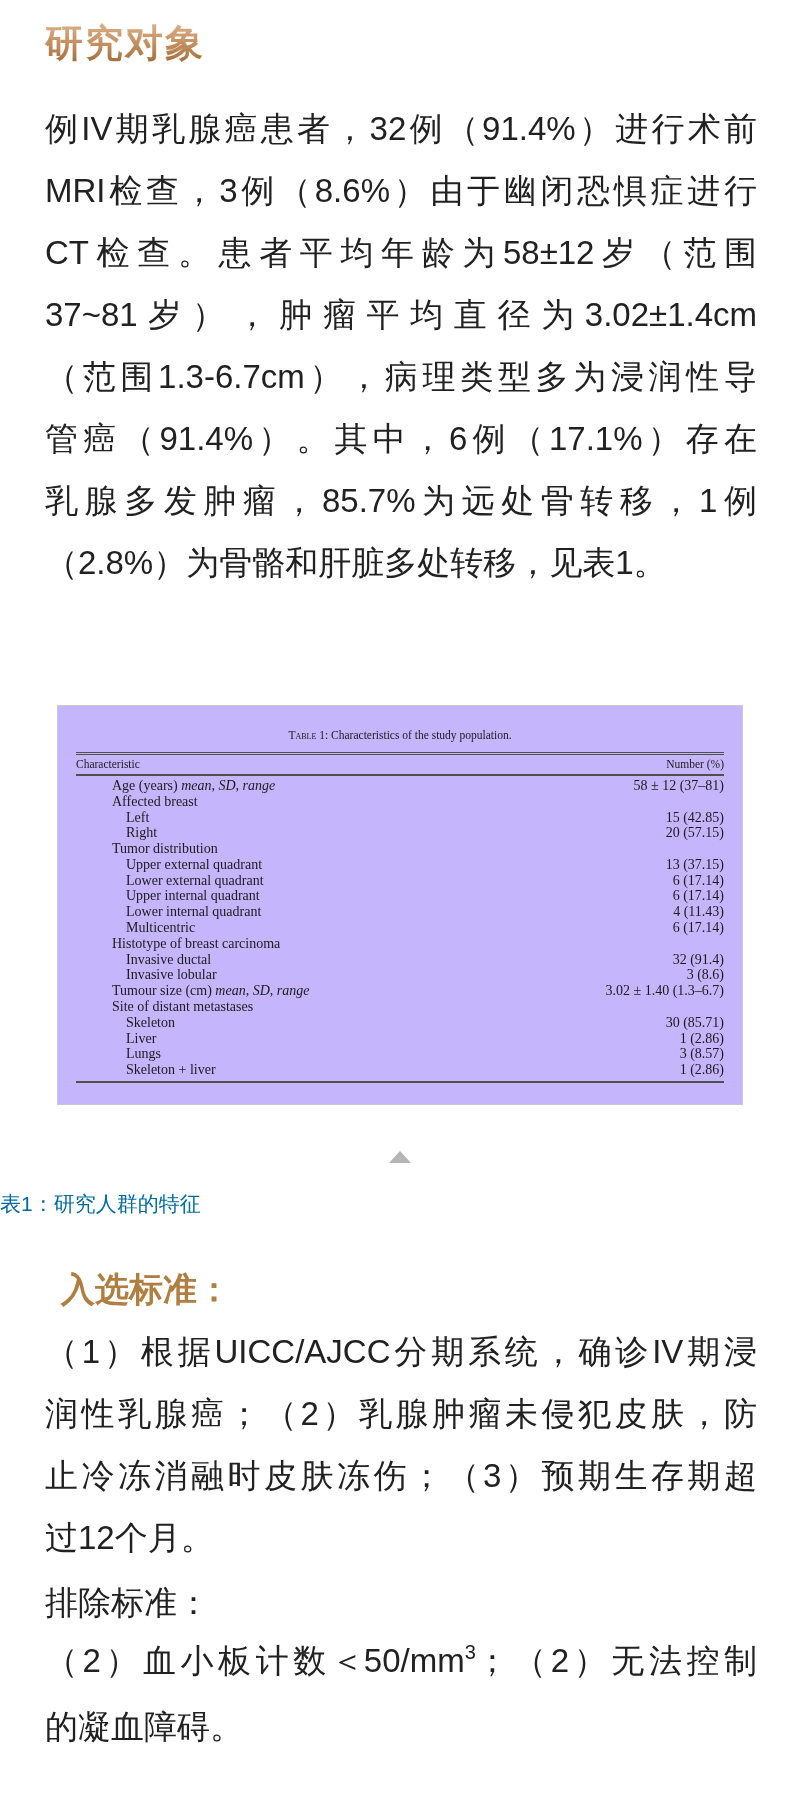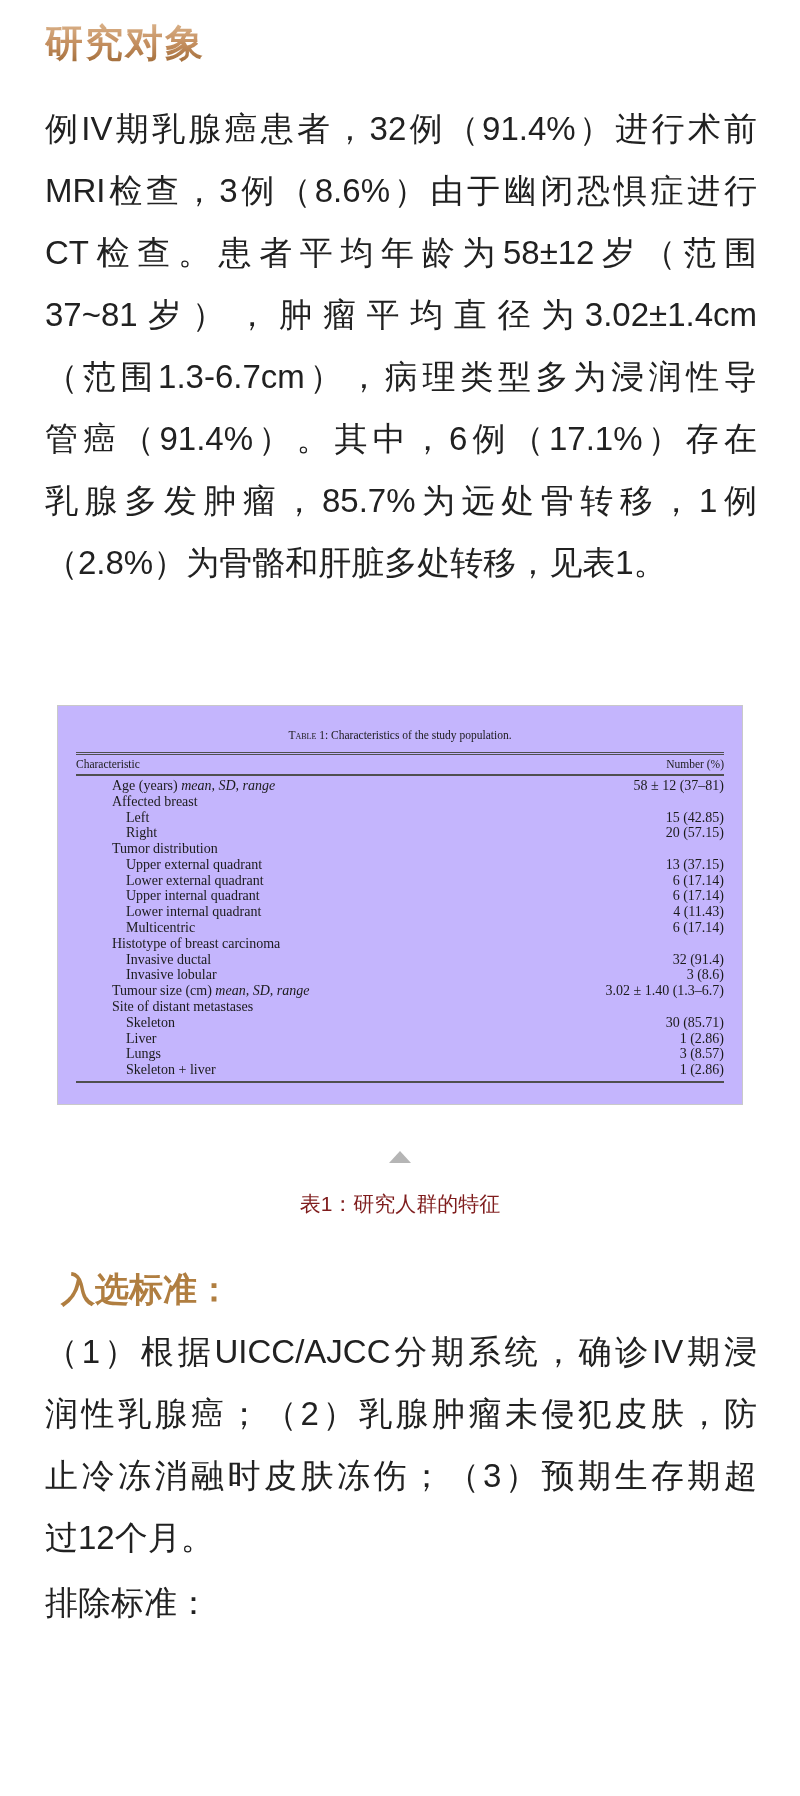--- a/index.html
+++ b/index.html
@@ -39,22 +39,22 @@
   .trow{display:flex;justify-content:space-between;align-items:center;
         height:15.8px;font-size:14px;margin-left:36px;}
   .trow.indent .tlabel{padding-left:14px;}
   .tlabel i{font-style:italic;}
   .tval{white-space:nowrap;}
 
   
   .tri{position:absolute;left:389px;top:1151px;width:0;height:0;
        border-left:11px solid transparent;border-right:11px solid transparent;
        border-bottom:12px solid #b5b5b5;}
-  .caption{position:absolute;left:0;top:1190px;width:800px;text-align:center;
-           font-size:21px;line-height:28px;color:#7f1d1d;}
+  .caption{position:absolute;left:0;top:1190px;width:800px;
+           font-size:21px;line-height:28px;color:#0369a1;}
 
   
   .h2{position:absolute;left:61px;top:1266px;width:710px;
       font-size:34px;font-weight:700;line-height:46px;color:#b07e40;}
 </style>
 </head>
 <body>
 
 <div class="page">
 
@@ -169,14 +169,18 @@
     <div class="cnline">（1）根据UICC/AJCC分期系统，确诊IV期浸</div>
     <div class="cnline">润性乳腺癌；（2）乳腺肿瘤未侵犯皮肤，防</div>
     <div class="cnline">止冷冻消融时皮肤冻伤；（3）预期生存期超</div>
     <div class="cnline last">过12个月。</div>
   </div>
 
   <div class="para p3">
     <div class="cnline last">排除标准：</div>
   </div>
 
+  <div class="para p4">
+    <div class="cnline"><span>（2）血小板计数＜50/mm</span><span class="sup">3</span><span>；（2）无法控制</span></div>
+    <div class="cnline last">的凝血障碍。</div>
+  </div>
 
 </div>
 
 </body></html>

